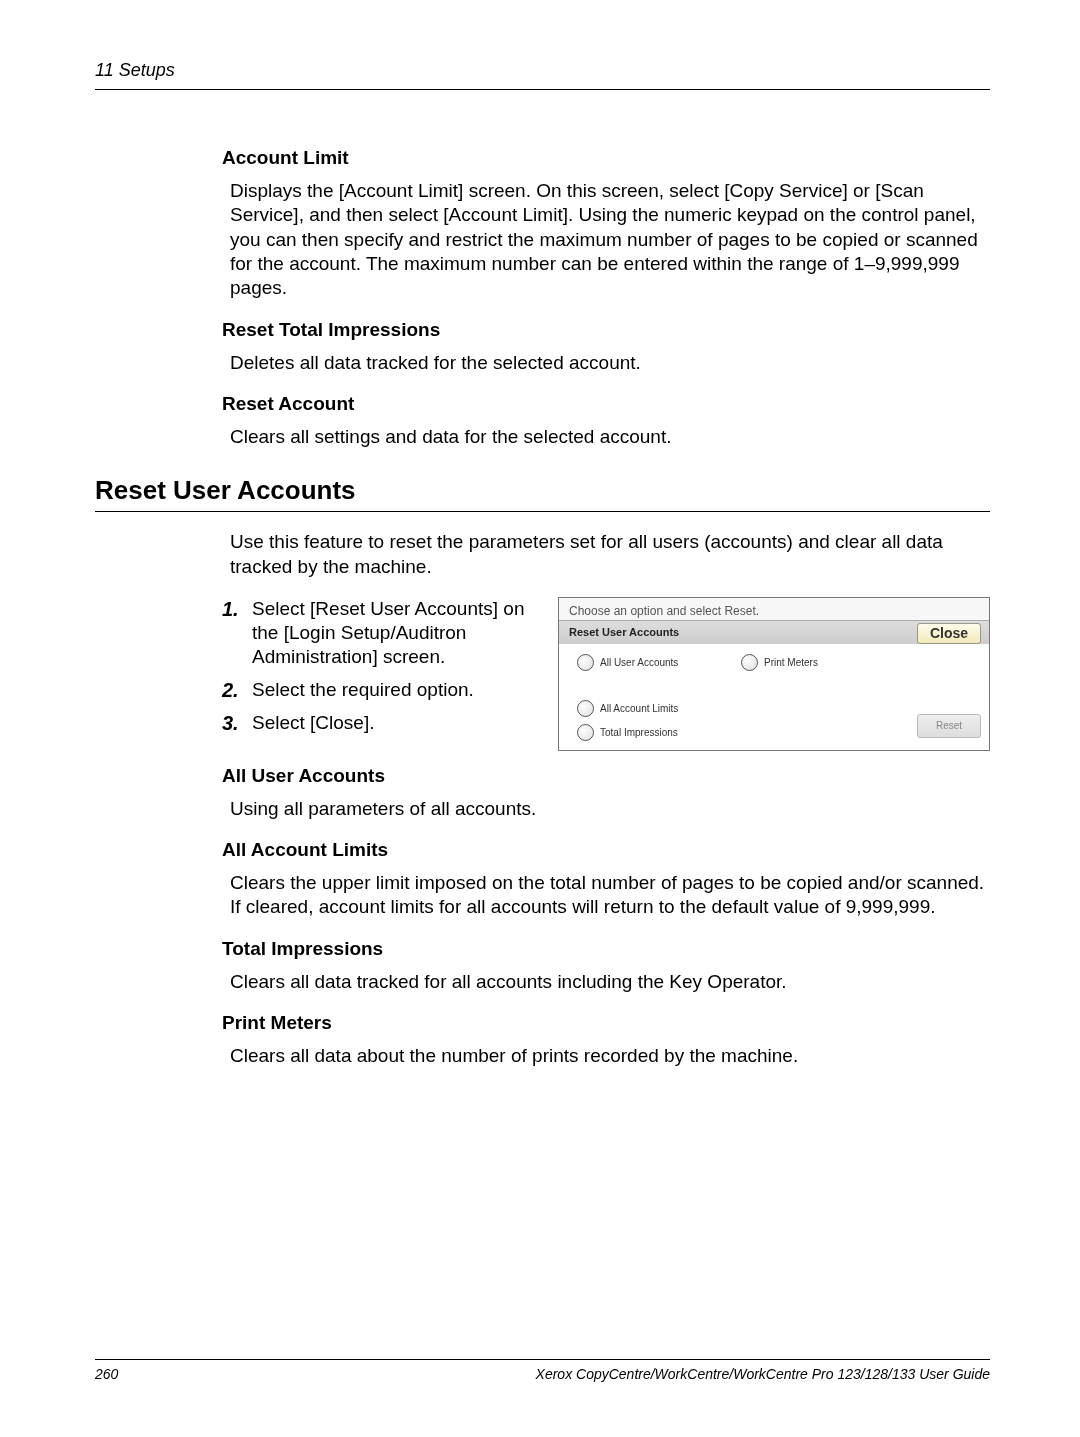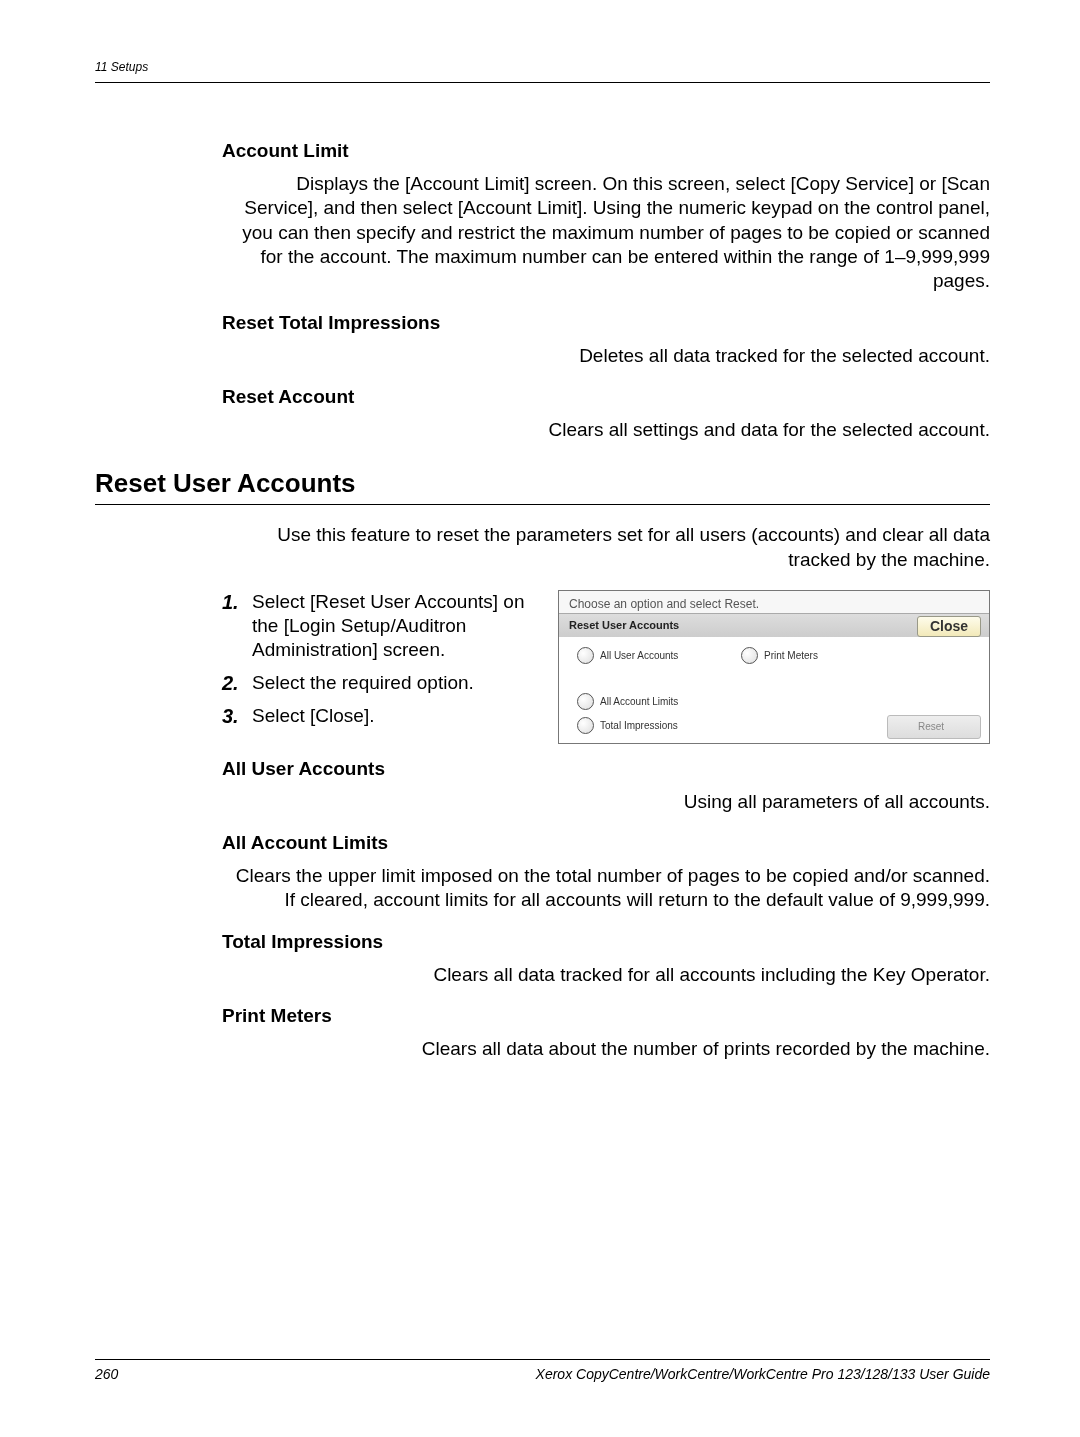--- a/index.html
+++ b/index.html
@@ -12,41 +12,40 @@
     height: 1437px;
     position: relative;
     box-sizing: border-box;
   }
   .page {
     padding: 60px 90px 0 95px;
     box-sizing: border-box;
   }
   .header {
     font-style: italic;
-    font-size: 12px;
+    font-size: 18px;
     margin: 0 0 8px 0;
   }
   .hr-top {
     border: none;
     border-top: 1.5px solid #000;
     margin: 0 0 57px 0;
   }
   .indent-block {
     margin-left: 127px;
   }
   .sub-heading {
     font-weight: bold;
     font-size: 19px;
     margin: 0 0 10px 0;
   }
   .body-text {
     font-size: 19px;
     line-height: 1.28;
     margin: 0 0 18px 8px;
-    text-align: right;
   }
   .section-heading-row {
     margin: 26px 0 0 0;
   }
   .section-heading {
     font-weight: bold;
     font-size: 26px;
     margin: 0 0 5px 0;
     padding-left: 0;
   }
@@ -146,31 +145,30 @@
   .scr-radio .circle {
     width: 15px;
     height: 15px;
     border: 1.5px solid #555;
     border-radius: 50%;
     background: radial-gradient(circle at 35% 35%, #fff, #ddd);
   }
   .scr-resetbtn {
     position: absolute;
     right: 8px;
-    bottom: 4px;
+    bottom: 12px;
     width: 62px;
     height: 22px;
     background: linear-gradient(#eee, #ddd);
     border: 1px solid #bbb;
     border-radius: 3px;
-    text-align: left;
+    text-align: center;
     line-height: 21px;
     font-size: 10px;
     color: #888;
-    padding-left: 30px;
   }
   .footer {
     position: absolute;
     left: 95px;
     right: 90px;
     bottom: 55px;
   }
   .hr-footer {
     border: none;
     border-top: 1.5px solid #000;

